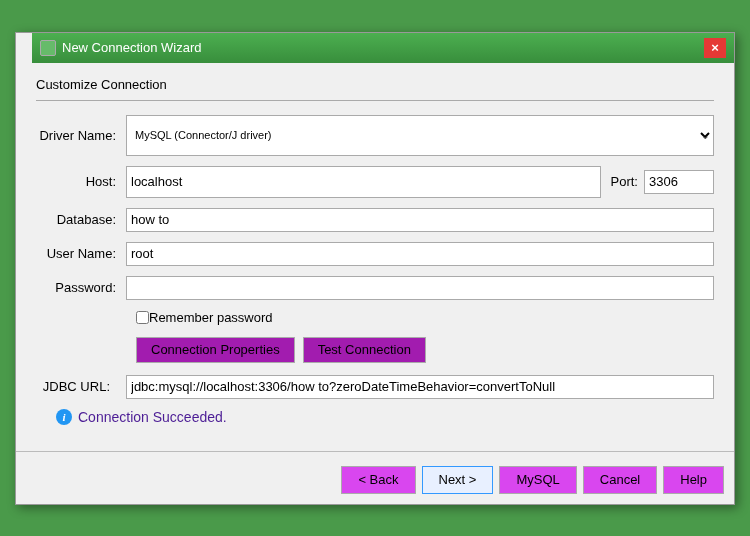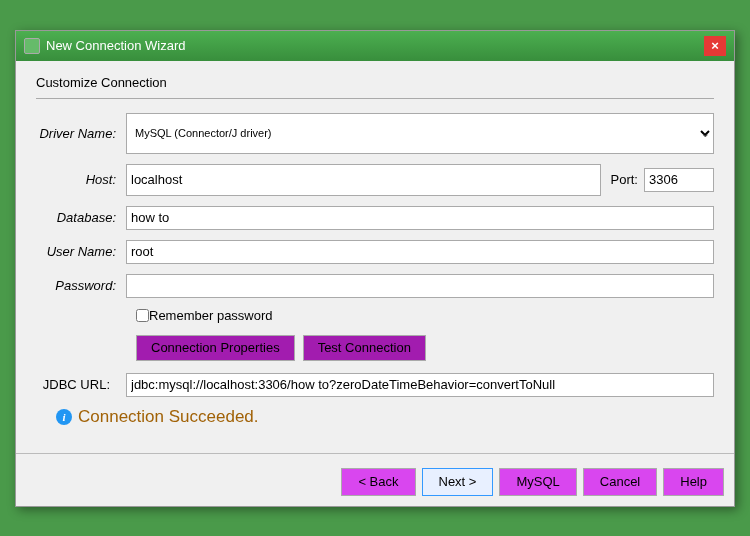--- a/index.html
+++ b/index.html
@@ -20,20 +20,21 @@
       box-shadow: 3px 3px 10px rgba(0,0,0,0.4);
     }
     .titlebar {
       background: linear-gradient(to bottom, #4caf50, #388e3c);
       color: white;
       display: flex;
       align-items: center;
       justify-content: space-between;
       padding: 5px 8px;
       height: 30px;
+      margin-left: 16px;
     }
     .titlebar-left {
       display: flex;
       align-items: center;
       gap: 6px;
     }
     .titlebar-icon {
       width: 16px;
       height: 16px;
       background: #66bb6a;
@@ -75,21 +76,20 @@
       display: flex;
       align-items: center;
       margin-bottom: 10px;
     }
     .form-label {
       width: 90px;
       text-align: right;
       padding-right: 10px;
       font-size: 13px;
       flex-shrink: 0;
-      font-style: italic;
     }
     .form-input {
       flex: 1;
       height: 24px;
       border: 1px solid #aaa;
       background: white;
       padding: 2px 4px;
       font-size: 13px;
       outline: none;
     }
@@ -206,22 +206,22 @@
       font-size: 11px;
       display: flex;
       align-items: center;
       justify-content: center;
       font-style: italic;
       font-weight: bold;
       font-family: serif;
       flex-shrink: 0;
     }
     .status-text {
-      font-size: 17px;
-      color: #a16207;
+      font-size: 14px;
+      color: #4c1d95;
     }
     .footer-divider {
       border: none;
       border-top: 1px solid #bbb;
       margin: 8px 0 10px 0;
     }
     .footer-buttons {
       display: flex;
       justify-content: flex-end;
       gap: 6px;

